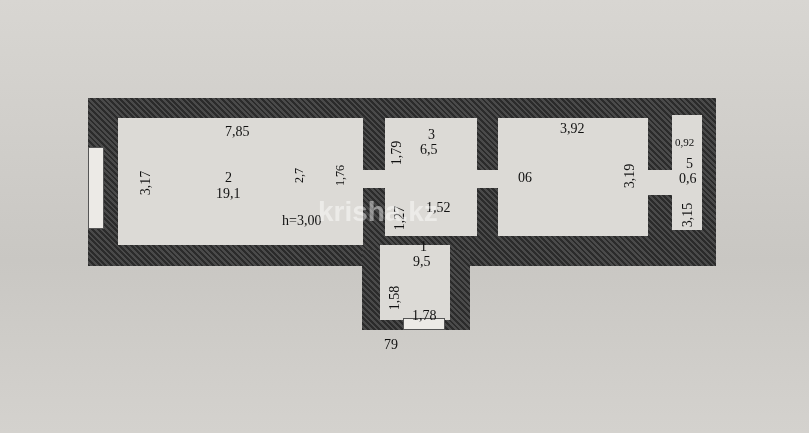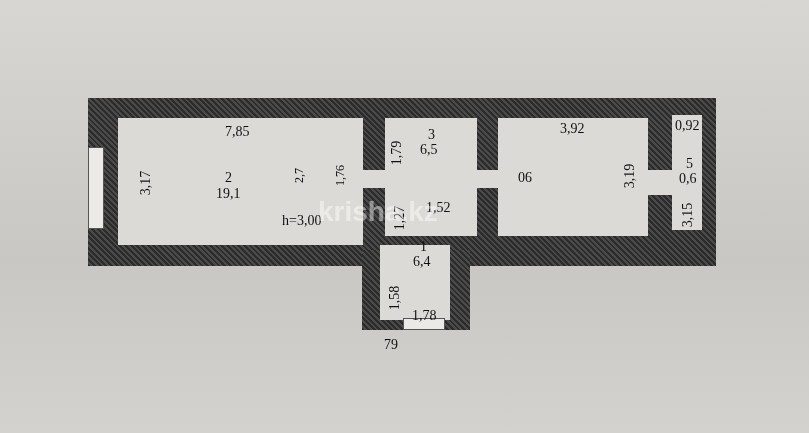--- a/index.html
+++ b/index.html
@@ -41,25 +41,25 @@
  <span class="lbl" style="left:428px;top:127px">3</span>
  <span class="lbl" style="left:420px;top:142px">6,5</span>
  <span class="lbl rot" style="left:385px;top:145px">1,79</span>
  <span class="lbl" style="left:426px;top:200px">1,52</span>
  <span class="lbl rot" style="left:388px;top:210px">1,27</span>
 
  <span class="lbl" style="left:560px;top:121px">3,92</span>
  <span class="lbl rot" style="left:618px;top:168px">3,19</span>
  <span class="lbl" style="left:518px;top:168px;transform:rotate(180deg)">90</span>
 
- <span class="lbl" style="left:675px;top:118px;font-size:14px">0,92</span>
+ <span class="lbl" style="left:675px;top:136px;font-size:11px">0,92</span>
  <span class="lbl" style="left:686px;top:156px">5</span>
  <span class="lbl" style="left:679px;top:171px">0,6</span>
  <span class="lbl rot" style="left:676px;top:207px">3,15</span>
 
  <span class="lbl" style="left:420px;top:239px">1</span>
- <span class="lbl" style="left:413px;top:254px">6,4</span>
+ <span class="lbl" style="left:413px;top:254px">9,5</span>
  <span class="lbl rot" style="left:383px;top:290px">1,58</span>
  <span class="lbl" style="left:412px;top:308px">1,78</span>
  <span class="lbl" style="left:384px;top:337px">79</span>
 
  <span class="wm" style="left:318px;top:196px">krisha.kz</span>
 </div>
 
 </body></html>

